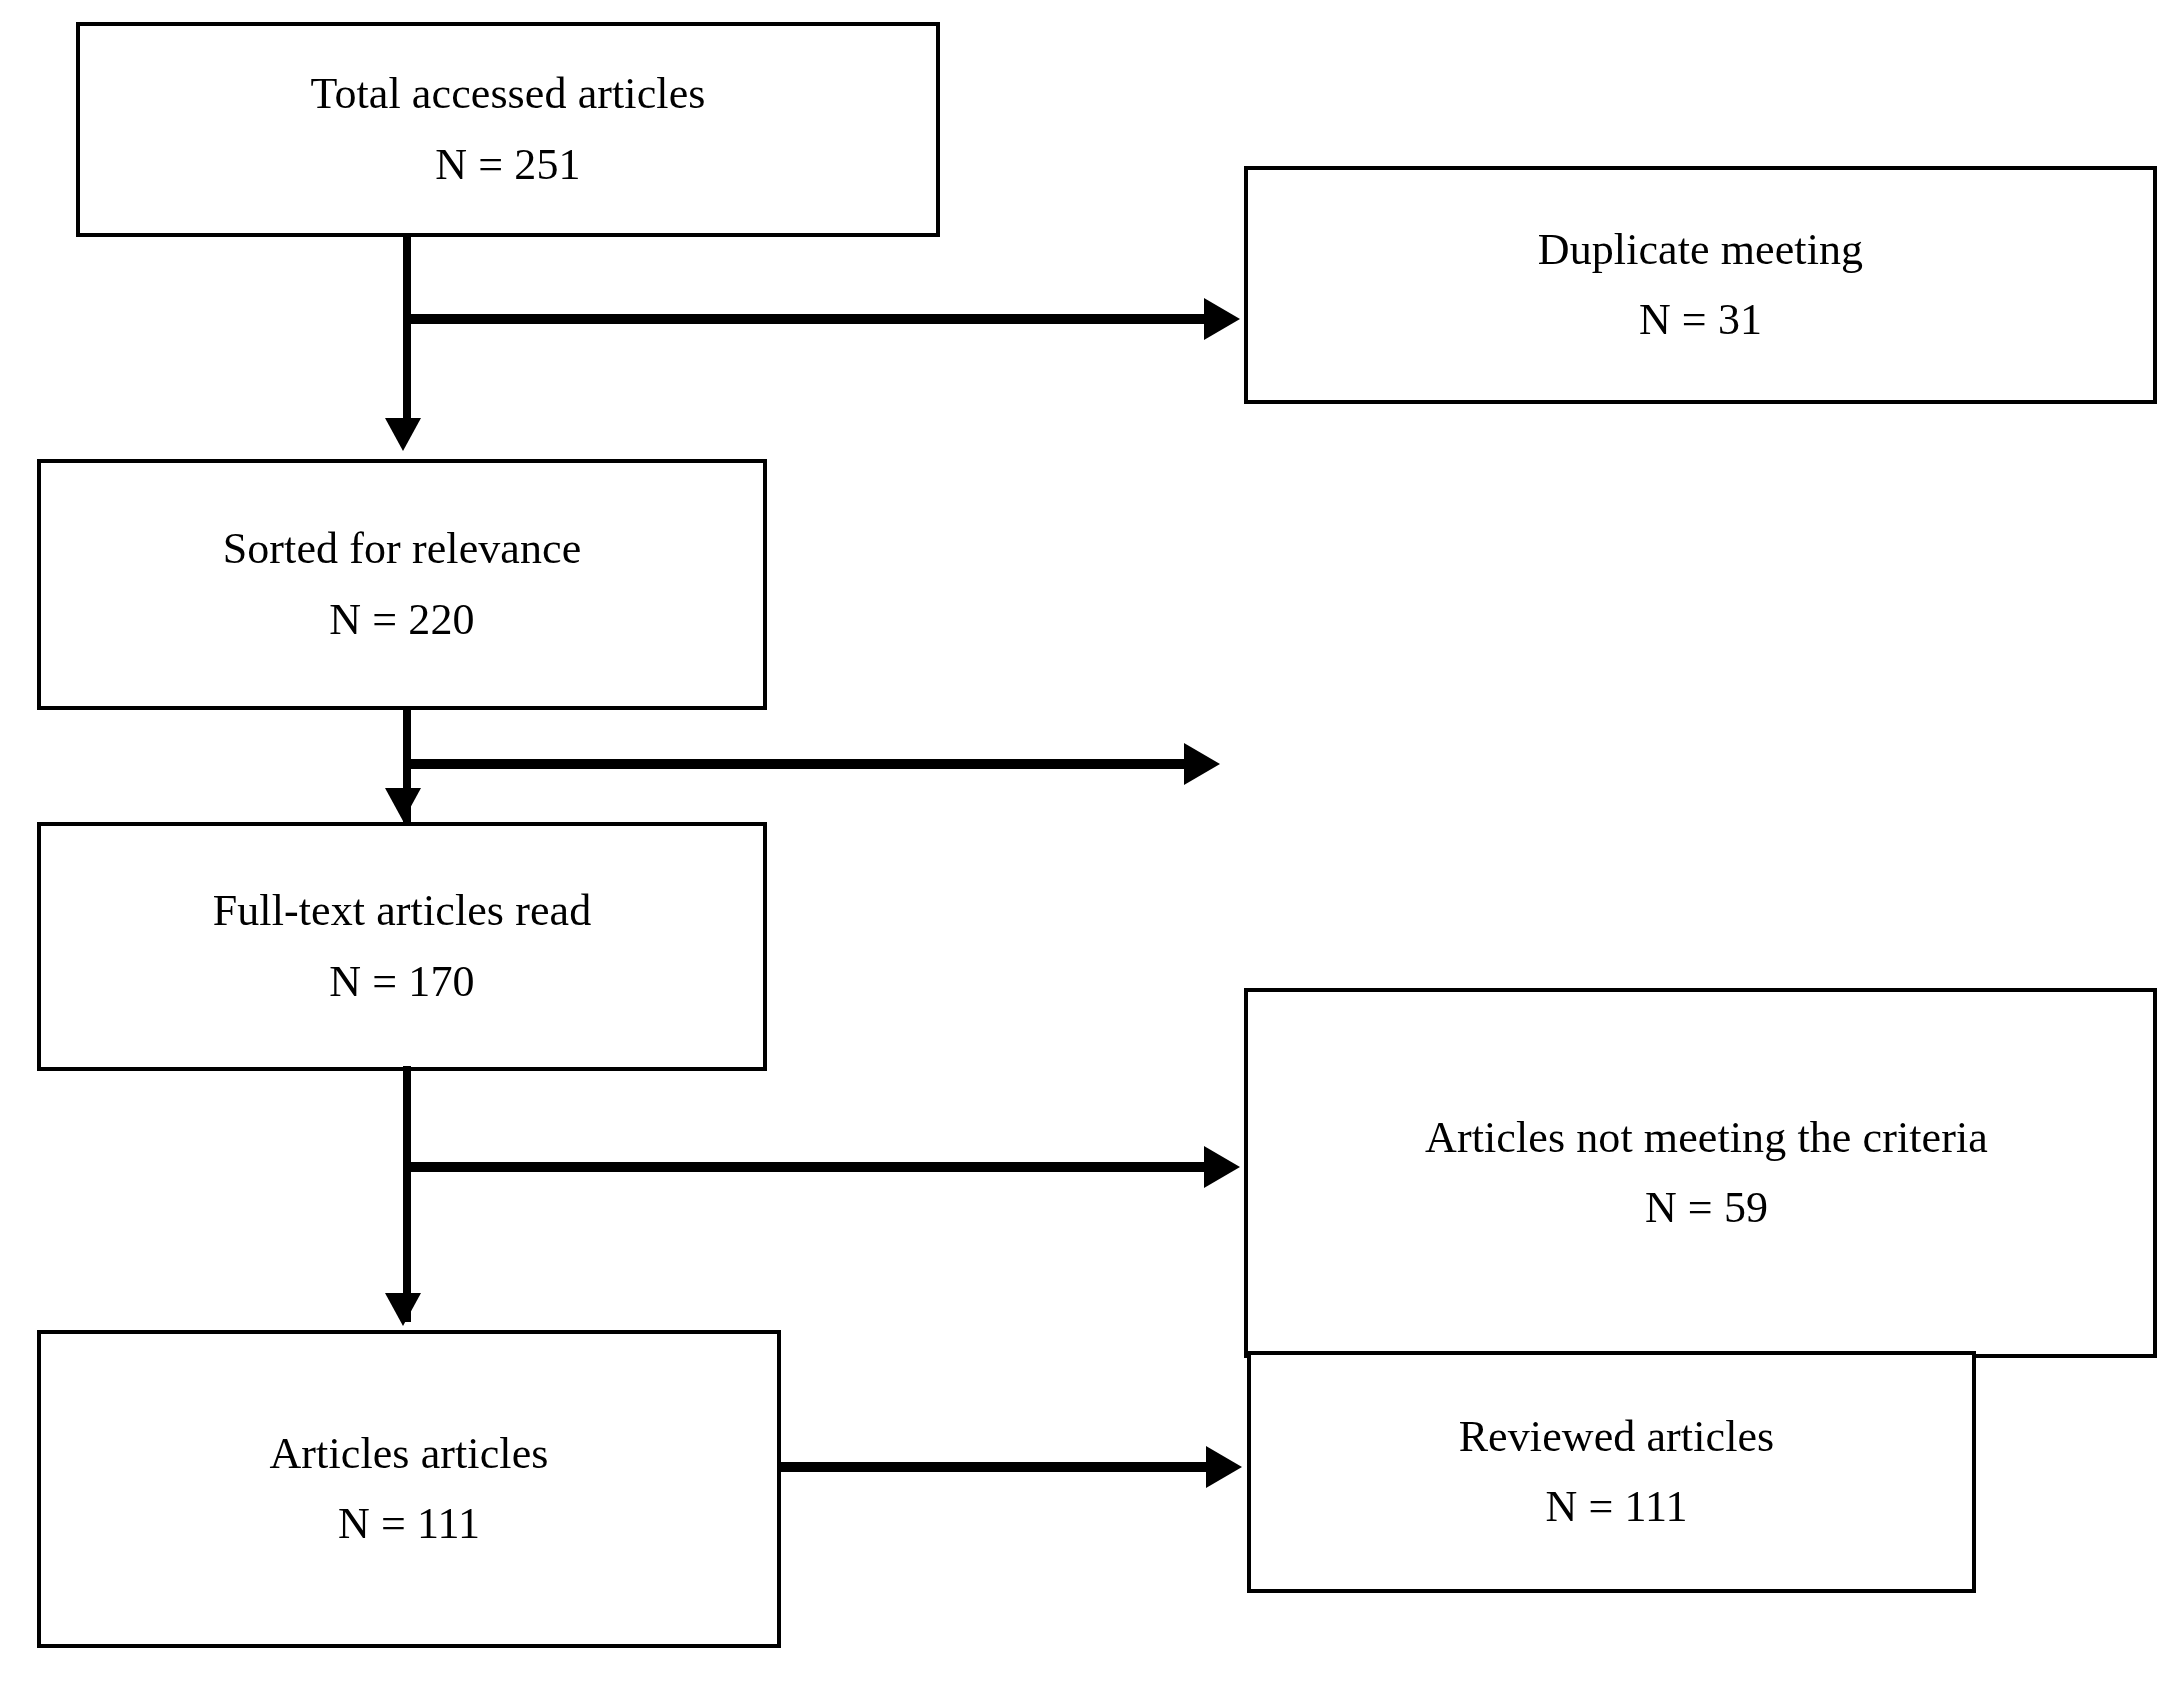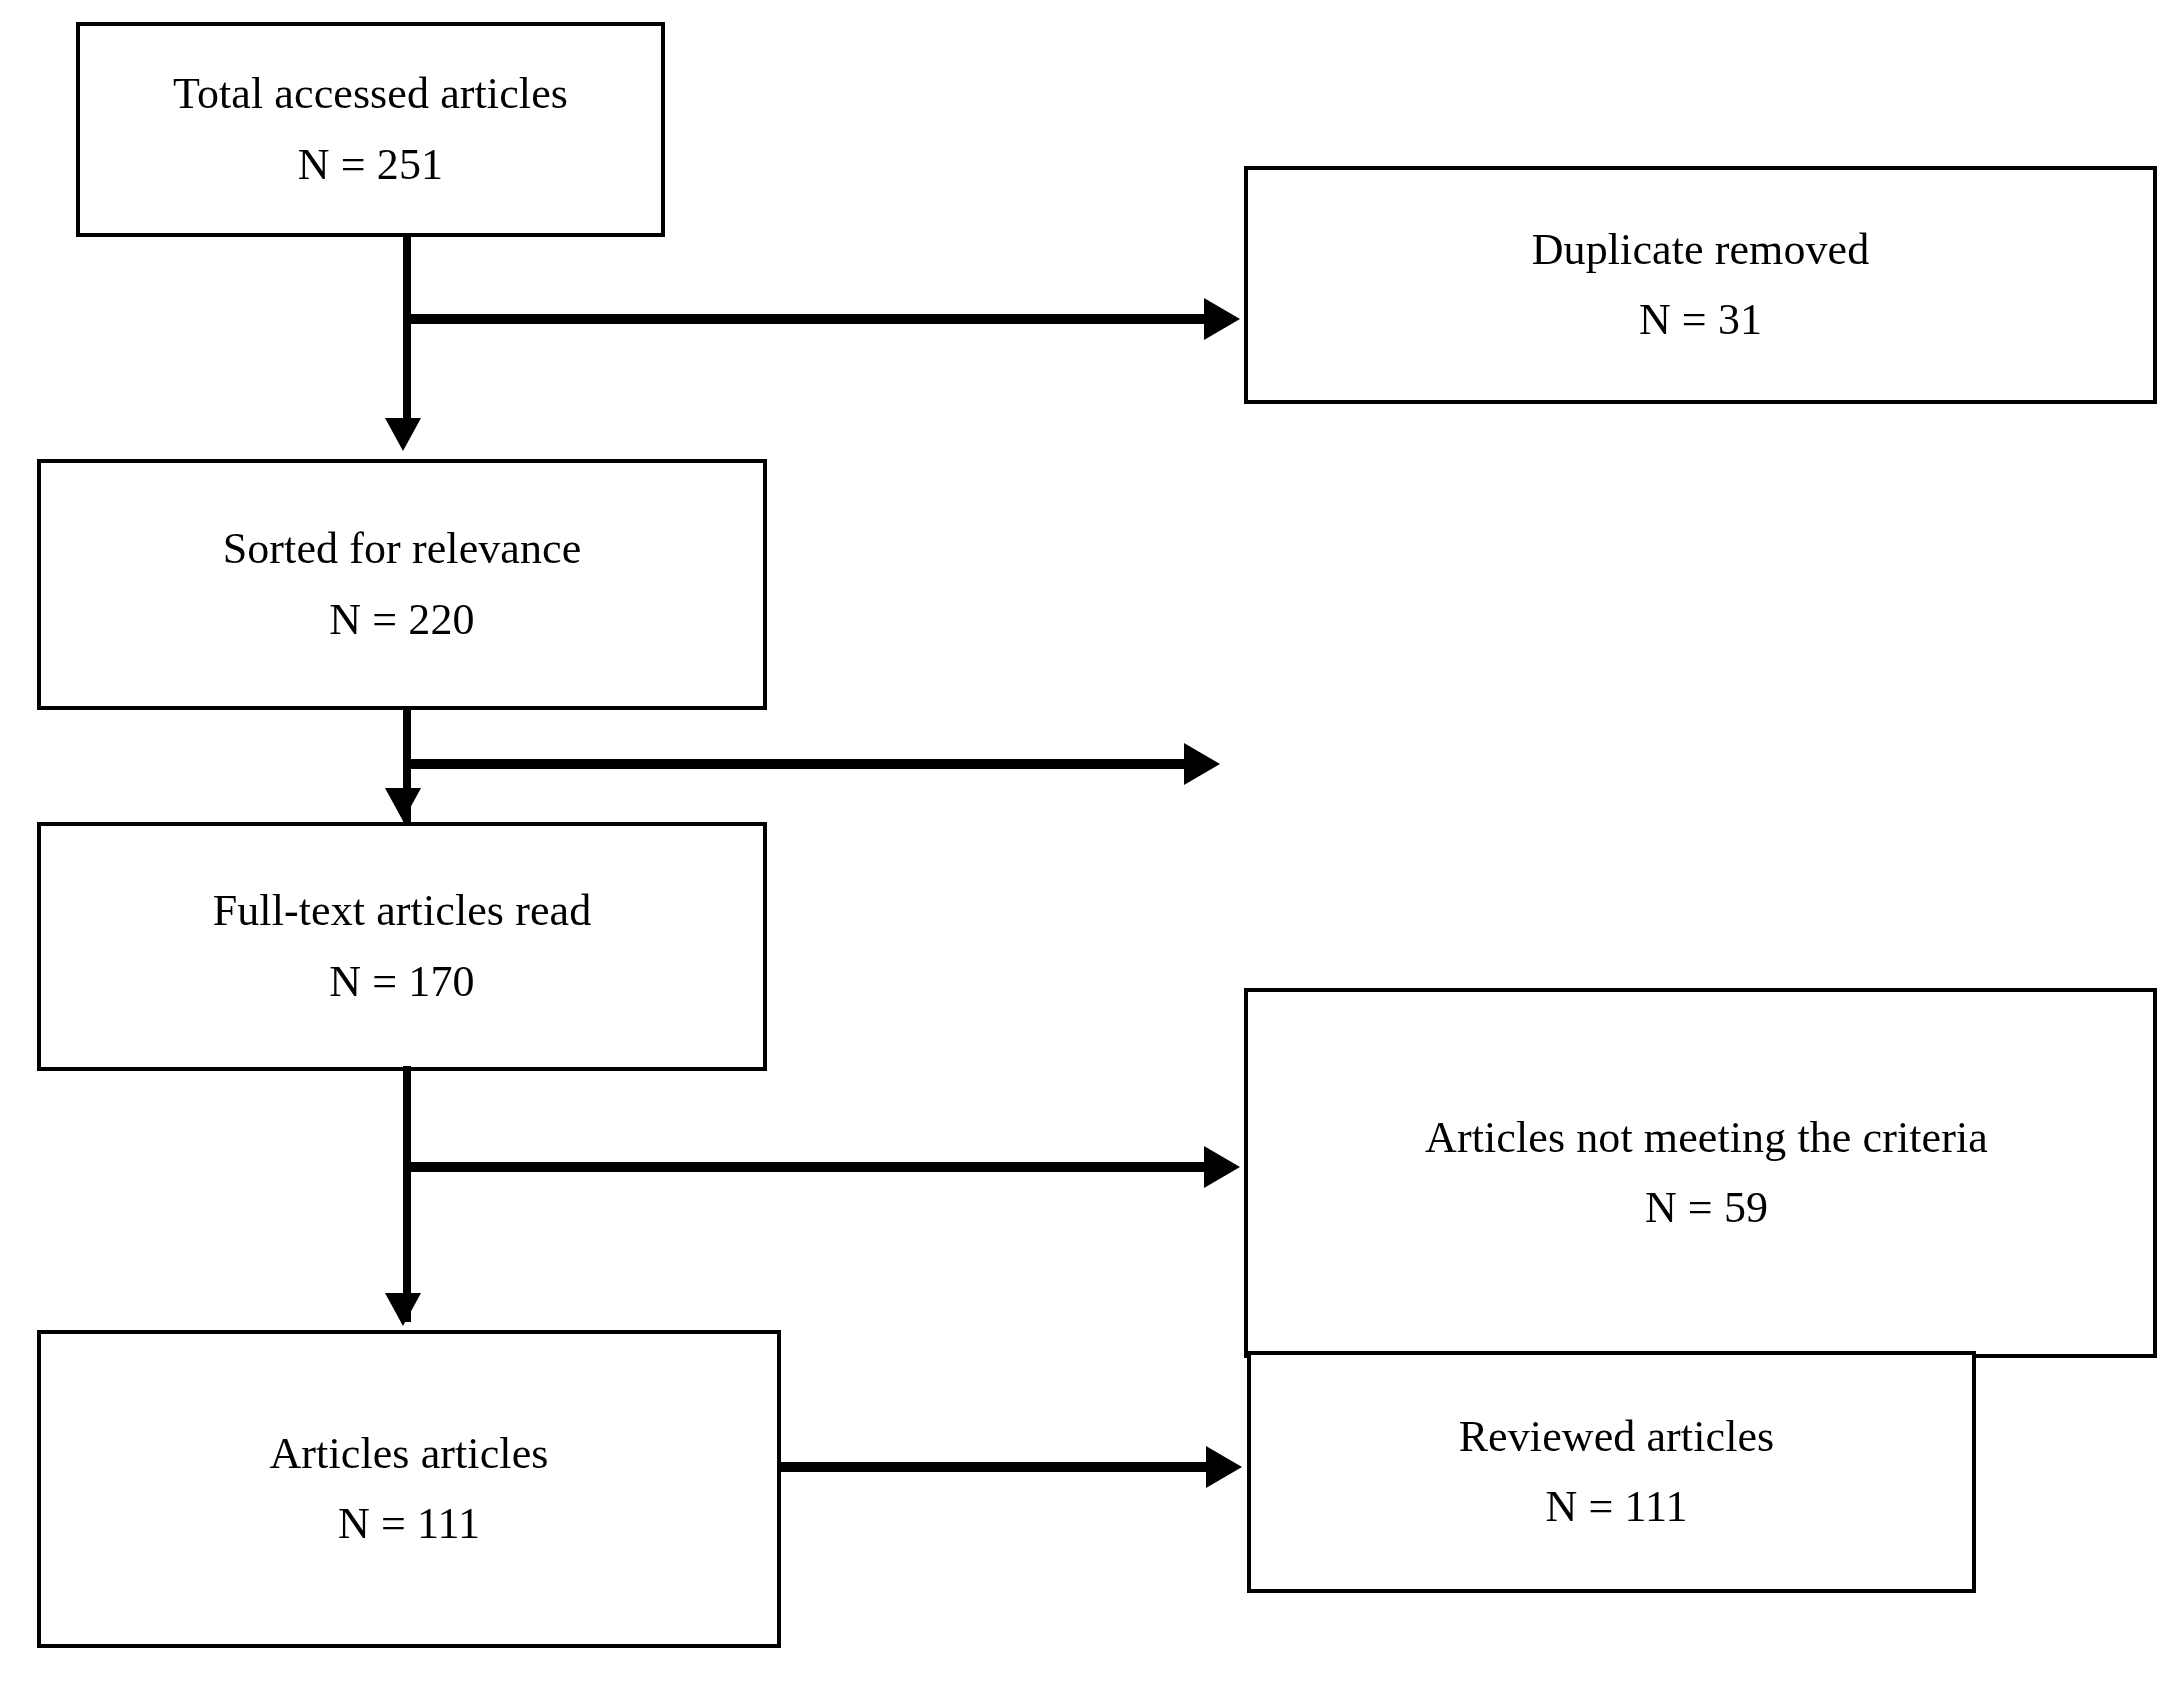--- a/index.html
+++ b/index.html
@@ -46,27 +46,27 @@
     border-top:21px solid transparent;
     border-bottom:21px solid transparent;
     border-left:36px solid #000000;
   }
 </style>
 </head>
 <body>
 
 <div id="page">
 
-  <div class="box" style="left:76px; top:22px; width:589px; height:215px;">
+  <div class="box" style="left:76px; top:22px; width:864px; height:215px;">
     <span class="line">Total accessed articles</span>
     <span class="line">N = 251</span>
   </div>
 
   <div class="box" style="left:1244px; top:166px; width:913px; height:238px;">
-    <span class="line">Duplicate removed</span>
+    <span class="line">Duplicate meeting</span>
     <span class="line">N = 31</span>
   </div>
 
   <div class="box" style="left:37px; top:459px; width:730px; height:251px;">
     <span class="line">Sorted for relevance</span>
     <span class="line">N = 220</span>
   </div>
 
 
   <div class="box" style="left:37px; top:822px; width:730px; height:249px;">

